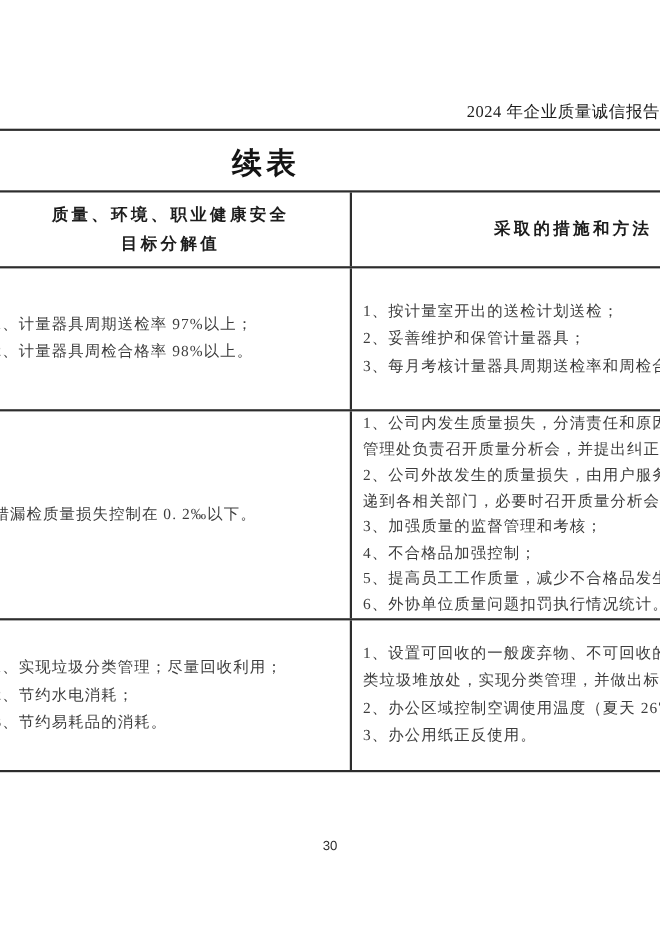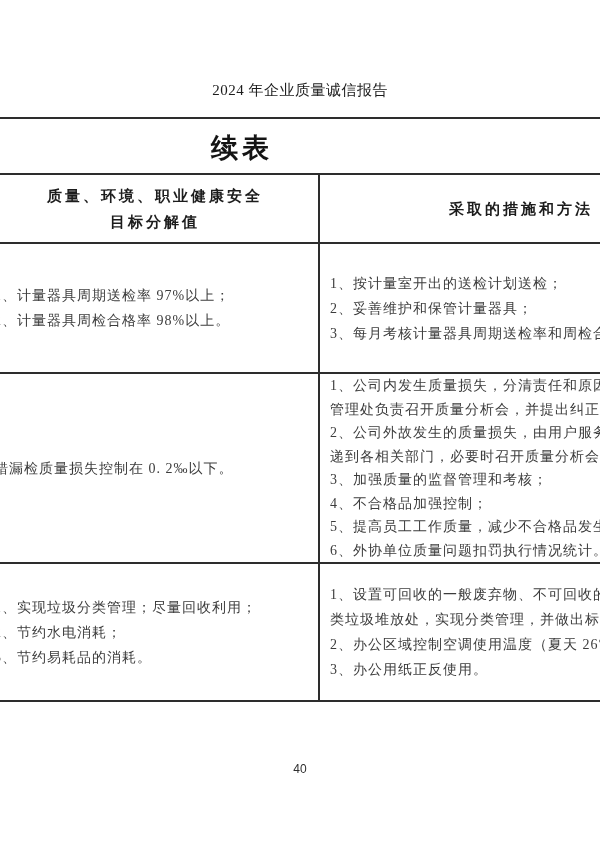--- a/index.html
+++ b/index.html
@@ -5,22 +5,22 @@
   * { box-sizing: border-box; margin: 0; padding: 0; }
   html, body { width: 600px; height: 852px; }
   body {
     position: relative;
     background: #ffffff;
     overflow: hidden;
     font-family: "Liberation Serif", "DejaVu Serif", serif;
   }
   .doc-header {
     position: absolute;
-    top: 81px; left: 0; width: 600px;
-    text-align: center;
+    top: 92px; left: 0; width: 600px;
+    text-align: right;
     font-size: 15px;
     color: #1c1c1c;
     letter-spacing: 0.5px;
     white-space: nowrap;
   }
   .header-rule {
     position: absolute;
     top: 117px; left: 0; width: 600px; height: 2px;
     background: #2d2d2d;
   }
@@ -148,13 +148,13 @@
     <div class="cell cell-r">
       <div class="body-line">1、设置可回收的一般废弃物、不可回收的</div>
       <div class="body-line">类垃圾堆放处，实现分类管理，并做出标</div>
       <div class="body-line">2、办公区域控制空调使用温度（夏天 26℃</div>
       <div class="body-line">3、办公用纸正反使用。</div>
     </div>
   </div>
 
 </div>
 
-<div class="page-number">40</div>
+<div class="page-number">30</div>
 
 </body></html>

